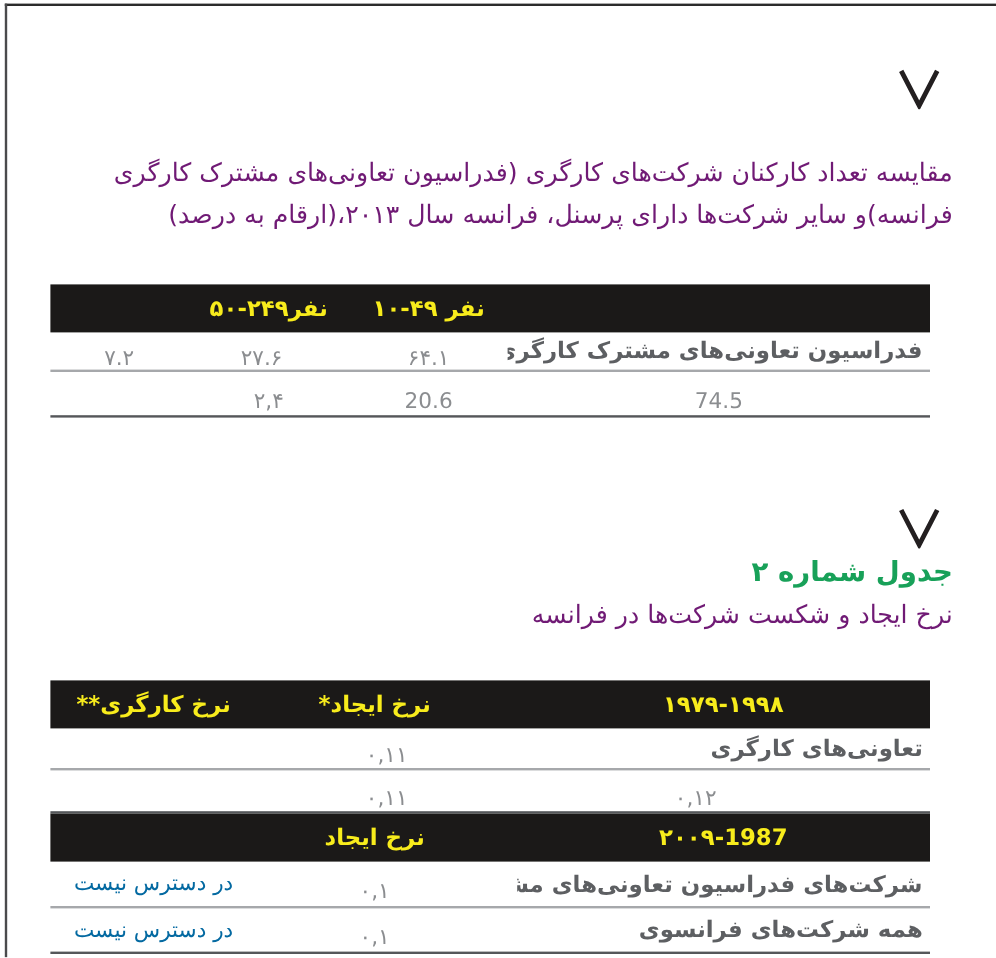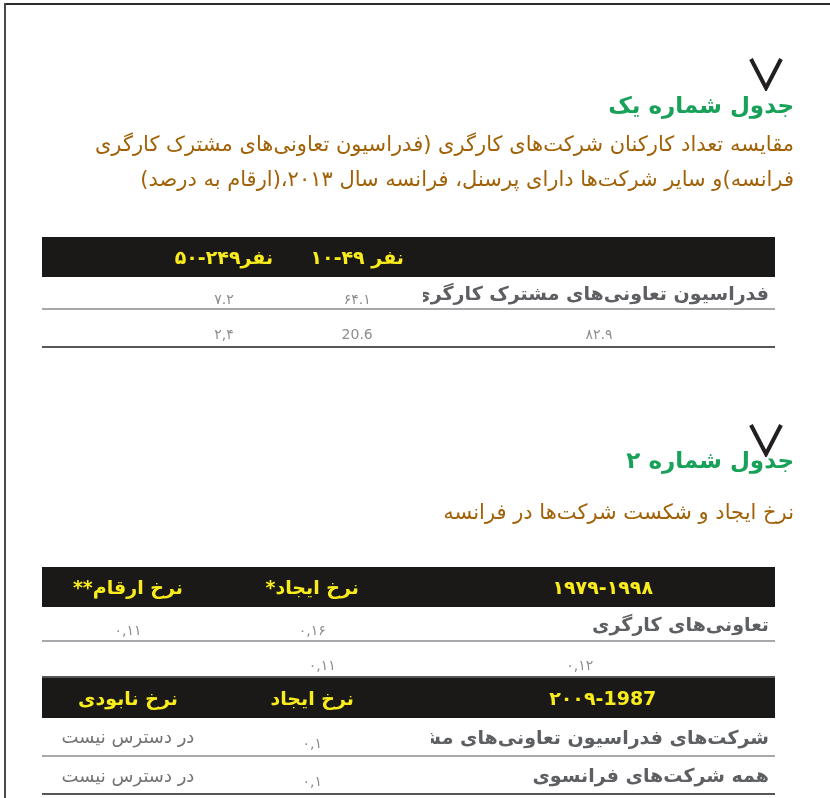--- a/index.html
+++ b/index.html
@@ -7,38 +7,38 @@
         font-family:"DejaVu Sans","Liberation Sans",sans-serif;direction:rtl;}
   .frame-top{position:absolute;top:3px;left:4px;right:0;height:2px;background:#2b2b2b;}
   .frame-left{position:absolute;top:3px;left:4px;bottom:0;width:2px;background:#4a4a4c;}
 
   .v-marker{position:absolute;width:36px;height:36px;}
   #v1{top:55px;right:46px;}
   #v2{top:421px;right:46px;}
 
   .sec-title{position:absolute;right:36px;margin:0;font-size:23px;font-weight:700;color:#18a159;white-space:nowrap;}
   #title1{top:92px;}
-  #title2{top:447px;}
+  #title2{top:464px;}
 
-  .desc{position:absolute;right:36px;font-size:21px;color:#a16207;text-align:right;line-height:35px;white-space:nowrap;}
+  .desc{position:absolute;right:36px;font-size:21px;color:#701a75;text-align:right;line-height:35px;white-space:nowrap;}
   #desc1{top:127px;}
   #desc2{top:495px;text-align:center;}
 
   .tbl{position:absolute;left:42px;width:733px;}
   #tbl1{top:237px;}
   #tbl2{top:567px;}
 
   .bar{background:#1b1918;height:40px;}
   .grid4{display:grid;grid-template-columns:48% 18% 20% 14%;}
   .grid3{display:grid;grid-template-columns:47% 26% 27%;}
   .cell{display:flex;align-items:center;justify-content:center;overflow:hidden;}
   .hdr{color:#f8ec1c;font-weight:700;font-size:19px;white-space:nowrap;}
   .lbl{justify-content:flex-start;color:#5d5f62;font-weight:700;font-size:19px;padding:0 6px;white-space:nowrap;}
-  .val{color:#8b8d90;font-size:14px;white-space:nowrap;margin-top:12px;}
-  .navail{color:#737373;font-size:18px;white-space:nowrap;}
+  .val{color:#8b8d90;font-size:18px;white-space:nowrap;margin-top:12px;}
+  .navail{color:#0369a1;font-size:18px;white-space:nowrap;}
 
   .t1r1{height:31px;}
   .t1r2{height:36px;}
   .t2r1{height:33px;}
   .t2r2{height:34px;}
   .t2r3{height:37px;}
   .t2r4{height:36px;}
   .bb-light{border-bottom:2px solid #a6a8ab;}
   .bb-dark{border-bottom:2px solid #55575a;}
 
@@ -51,71 +51,69 @@
 
 <div class="page">
   <div class="frame-top"></div>
   <div class="frame-left"></div>
 
   <div class="v-marker" id="v1">
     <svg width="36" height="36" viewBox="0 0 36 36">
         <path d="M3 4 L18 33 L33 4" fill="none" stroke="#231f20" stroke-width="4"></path>
       </svg>
   </div>
-  <h2 class="sec-title" id="title1">جدول شماره یک</h2>
   <div class="desc" id="desc1">
     <div>مقایسه تعداد کارکنان شرکت‌های کارگری (فدراسیون تعاونی‌های مشترک کارگری</div>
     <div>فرانسه)و سایر شرکت‌ها دارای پرسنل، فرانسه سال ۲۰۱۳،(ارقام به درصد)</div>
   </div>
 
   <div class="tbl" id="tbl1">
     <div class="bar grid4">
       <div class="cell"></div>
       <div class="cell hdr" dir="ltr">۱۰-۴۹ نفر</div>
       <div class="cell hdr pad-c50" dir="ltr">۵۰-۲۴۹نفر</div>
     </div>
     <div class="grid4 t1r1 bb-light">
       <div class="cell lbl">فدراسیون تعاونی‌های مشترک کارگری فرانسه</div>
       <div class="cell val" dir="ltr">۶۴.۱</div>
+      <div class="cell val" dir="ltr">۲۷.۶</div>
       <div class="cell val pad-c50" dir="ltr">۷.۲</div>
     </div>
     <div class="grid4 t1r2 bb-dark">
-      <div class="cell val" dir="ltr">۸۲.۹</div>
+      <div class="cell val" dir="ltr">74.5</div>
       <div class="cell val" dir="ltr">20.6</div>
       <div class="cell val pad-c50" dir="ltr">۲,۴</div>
     </div>
   </div>
 
   <div class="v-marker" id="v2">
     <svg width="36" height="36" viewBox="0 0 36 36">
         <path d="M3 4 L18 33 L33 4" fill="none" stroke="#231f20" stroke-width="4"></path>
       </svg>
   </div>
   <h2 class="sec-title" id="title2">جدول شماره ۲</h2>
   <div class="desc" id="desc2">نرخ ایجاد و شکست شرکت‌ها در فرانسه</div>
 
   <div class="tbl" id="tbl2">
     <div class="bar grid3">
       <div class="cell hdr" dir="ltr">۱۹۷۹-۱۹۹۸</div>
       <div class="cell hdr pad-create">نرخ ایجاد*</div>
-      <div class="cell hdr pad-destroy">نرخ ارقام**</div>
+      <div class="cell hdr pad-destroy">نرخ کارگری**</div>
     </div>
     <div class="grid3 t2r1 bb-light">
       <div class="cell lbl">تعاونی‌های کارگری</div>
-      <div class="cell val pad-create" dir="ltr">۰,۱۶</div>
       <div class="cell val pad-destroy" dir="ltr">۰,۱۱</div>
     </div>
     <div class="grid3 t2r2 bb-dark">
       <div class="cell val pad-create" dir="ltr">۰,۱۲</div>
       <div class="cell val pad-destroy" dir="ltr">۰,۱۱</div>
     </div>
     <div class="bar grid3">
       <div class="cell hdr" dir="ltr">۲۰۰۹-1987</div>
       <div class="cell hdr pad-create">نرخ ایجاد</div>
-      <div class="cell hdr pad-destroy">نرخ نابودی</div>
     </div>
     <div class="grid3 t2r3 bb-light">
       <div class="cell lbl">شرکت‌های فدراسیون تعاونی‌های مشترک کارگری فرانسه</div>
       <div class="cell val pad-create" dir="ltr">۰,۱</div>
       <div class="cell navail pad-destroy">در دسترس نیست</div>
     </div>
     <div class="grid3 t2r4 bb-dark">
       <div class="cell lbl">همه شرکت‌های فرانسوی</div>
       <div class="cell val pad-create" dir="ltr">۰,۱</div>
       <div class="cell navail pad-destroy">در دسترس نیست</div>

